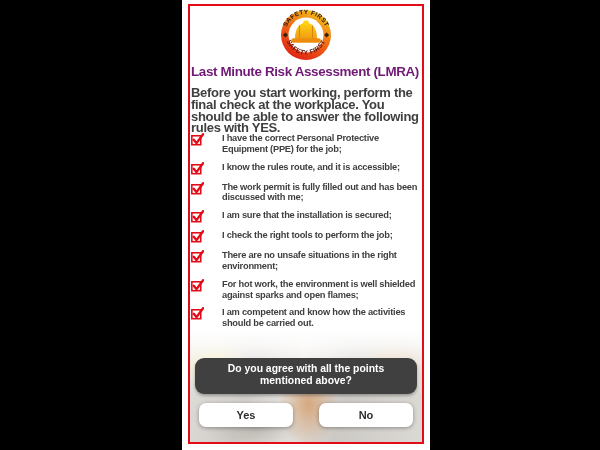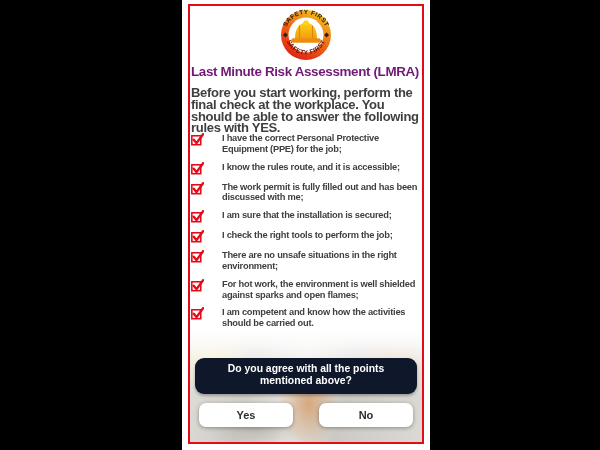--- a/index.html
+++ b/index.html
@@ -43,21 +43,21 @@
   .checklist li{
     display:flex;gap:18px;margin-bottom:7px;align-items:flex-start;
   }
   .checklist li .cb{flex:0 0 13px;width:13px;height:13px;margin-top:0;}
   .checklist li .txt{
     color:#3f3f3f;font-size:9.3px;font-weight:bold;letter-spacing:-0.25px;line-height:10.8px;
     max-width:214px;
   }
   .banner{
     position:absolute;top:358px;left:13px;right:13px;z-index:4;
-    background:#0f172a;border-radius:9px;box-shadow:0 2px 3px rgba(0,0,0,.28);
+    background:#404040;border-radius:9px;box-shadow:0 2px 3px rgba(0,0,0,.28);
     color:#fff;font-size:10.4px;font-weight:bold;text-align:center;
     padding:5px 16px 6px;line-height:12.4px;box-sizing:border-box;
   }
   .btn-row{
     position:absolute;top:403px;left:17px;right:17px;z-index:4;
     display:flex;gap:26px;
   }
   .btn{
     flex:1;height:24px;background:#fff;border:none;border-radius:7px;
     box-shadow:0 1px 4px rgba(0,0,0,.35);cursor:pointer;

